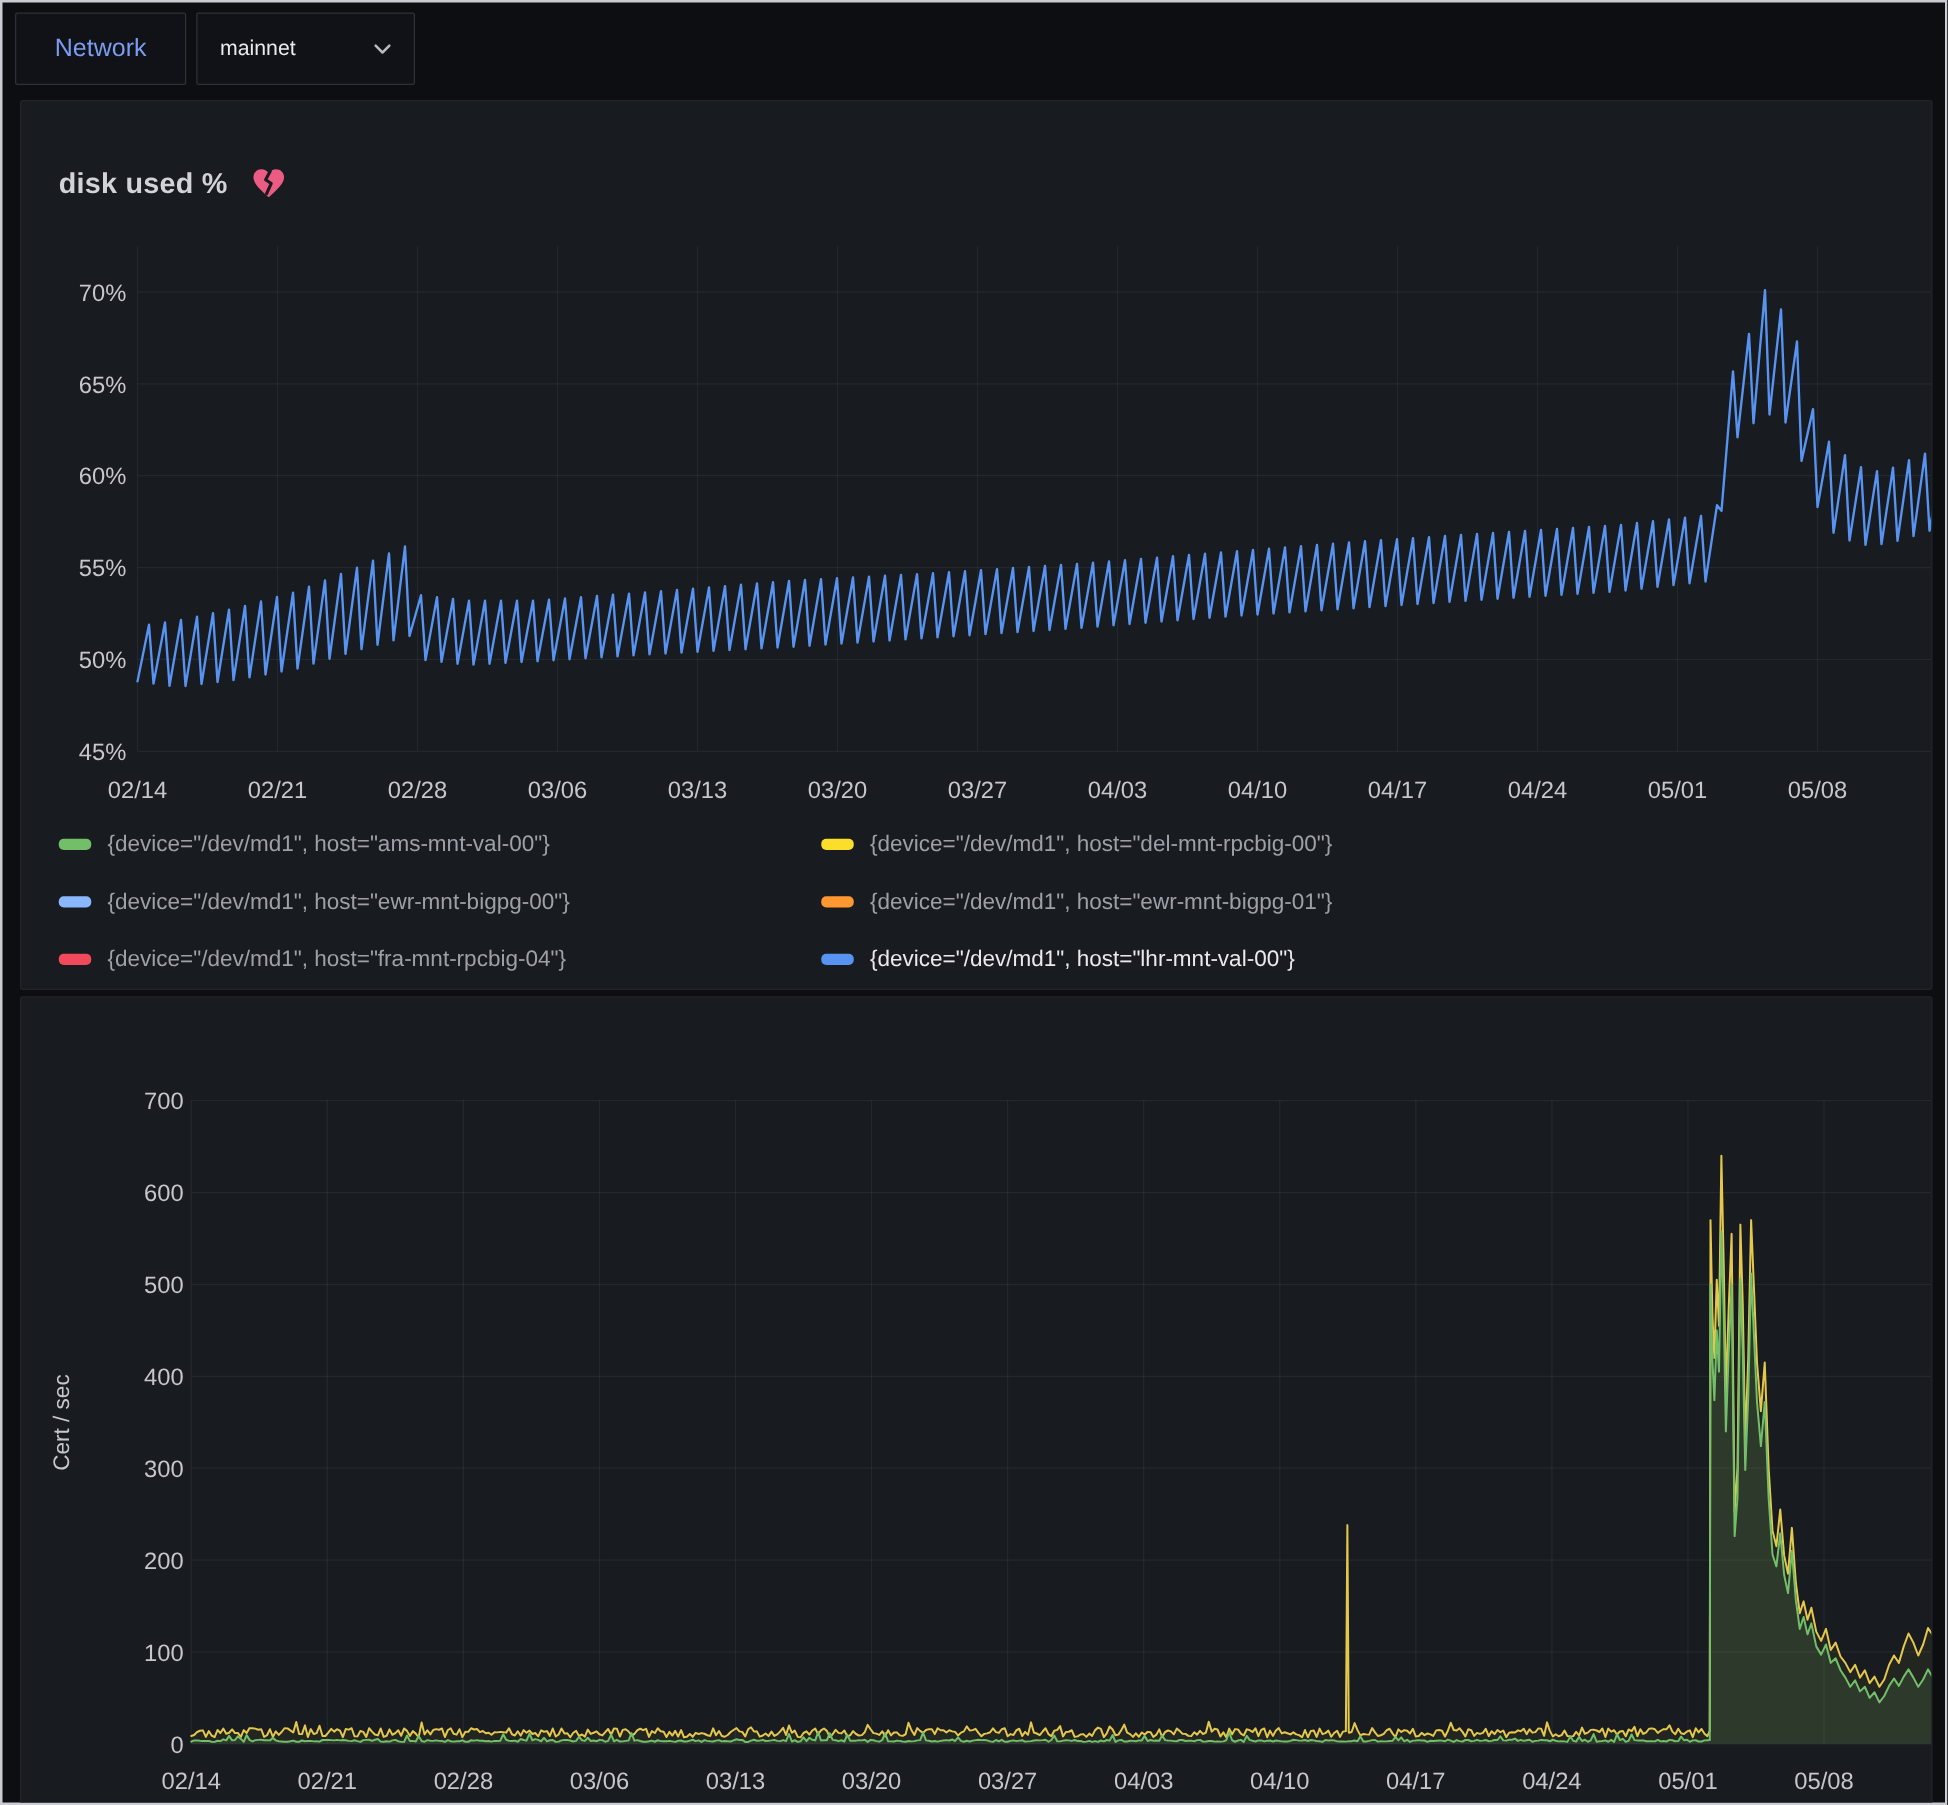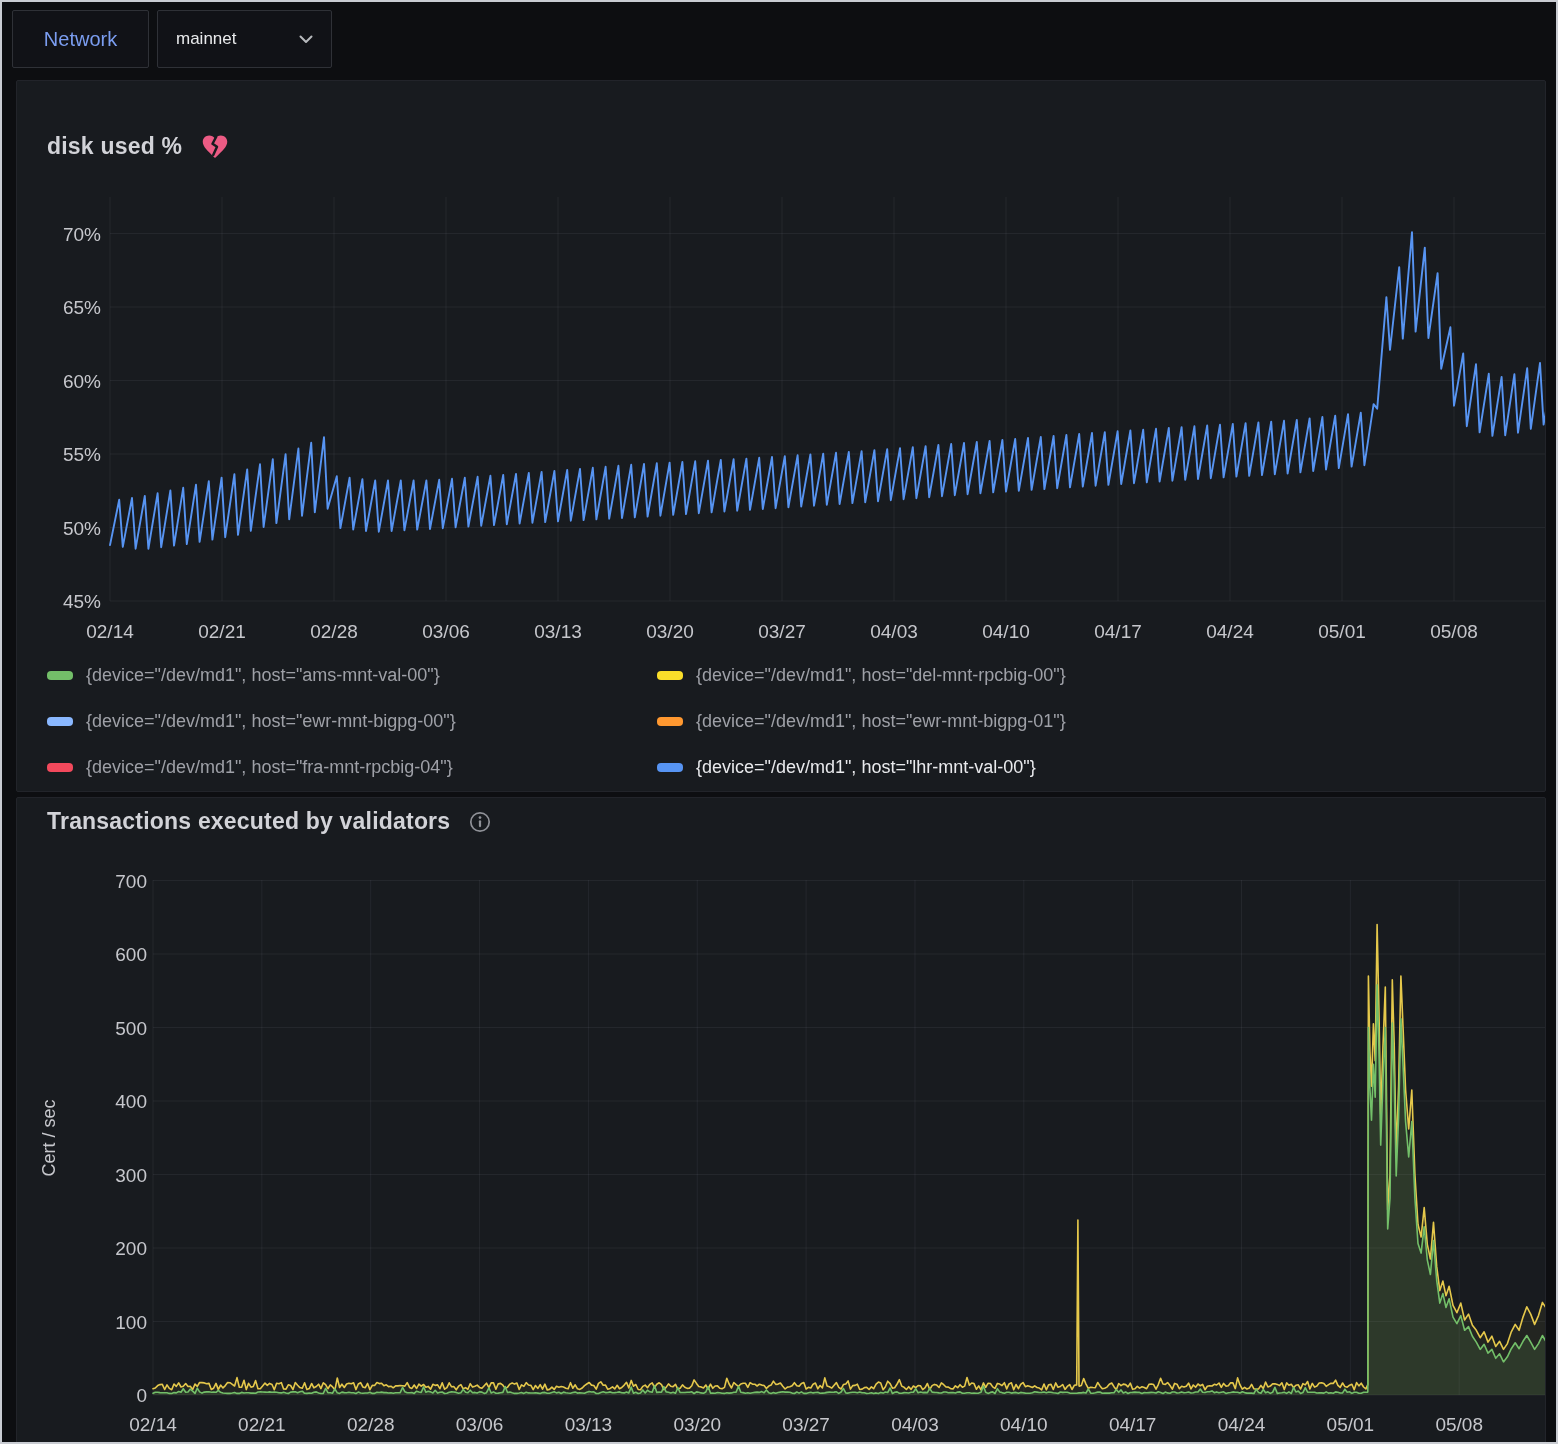--- a/index.html
+++ b/index.html
@@ -135,30 +135,20 @@
           <span class="legend-label">{device="/dev/md1", host="fra-mnt-rpcbig-04"}</span>
         </div>
         <div class="legend-item hl">
           <span class="legend-swatch" style="background: rgb(87, 148, 242);"></span>
           <span class="legend-label">{device="/dev/md1", host="lhr-mnt-val-00"}</span>
         </div>
       </div>
   </section>
 
   <section class="panel" id="panel-txn">
-    <div class="panel-header">
-      <span class="panel-title">Transactions executed by validators</span>
-      <span class="info-icon">
-        <svg width="24" height="24" viewBox="0 0 24 24">
-          <circle cx="12" cy="12" r="9.2" fill="none" stroke="#8f9197" stroke-width="1.7"></circle>
-          <circle cx="12" cy="7.6" r="1.35" fill="#8f9197"></circle>
-          <rect x="10.9" y="10.2" width="2.2" height="7" rx="1.1" fill="#8f9197"></rect>
-        </svg>
-      </span>
-    </div>
     <svg id="chart2" class="chart-svg" width="1528" height="598">
         <line x1="136" x2="1528" y1="547" y2="547" stroke="rgba(204,204,220,0.07)" stroke-width="1"></line>
         <line x1="136" x2="1528" y1="473.5" y2="473.5" stroke="rgba(204,204,220,0.07)" stroke-width="1"></line>
         <line x1="136" x2="1528" y1="400" y2="400" stroke="rgba(204,204,220,0.07)" stroke-width="1"></line>
         <line x1="136" x2="1528" y1="326.5" y2="326.5" stroke="rgba(204,204,220,0.07)" stroke-width="1"></line>
         <line x1="136" x2="1528" y1="253" y2="253" stroke="rgba(204,204,220,0.07)" stroke-width="1"></line>
         <line x1="136" x2="1528" y1="179.5" y2="179.5" stroke="rgba(204,204,220,0.07)" stroke-width="1"></line>
         <line x1="136" x2="1528" y1="106" y2="106" stroke="rgba(204,204,220,0.07)" stroke-width="1"></line>
         <line x1="136" x2="1528" y1="32.5" y2="32.5" stroke="rgba(204,204,220,0.07)" stroke-width="1"></line>
         <line x1="136" x2="136" y1="32" y2="547" stroke="rgba(204,204,220,0.07)" stroke-width="1"></line>

